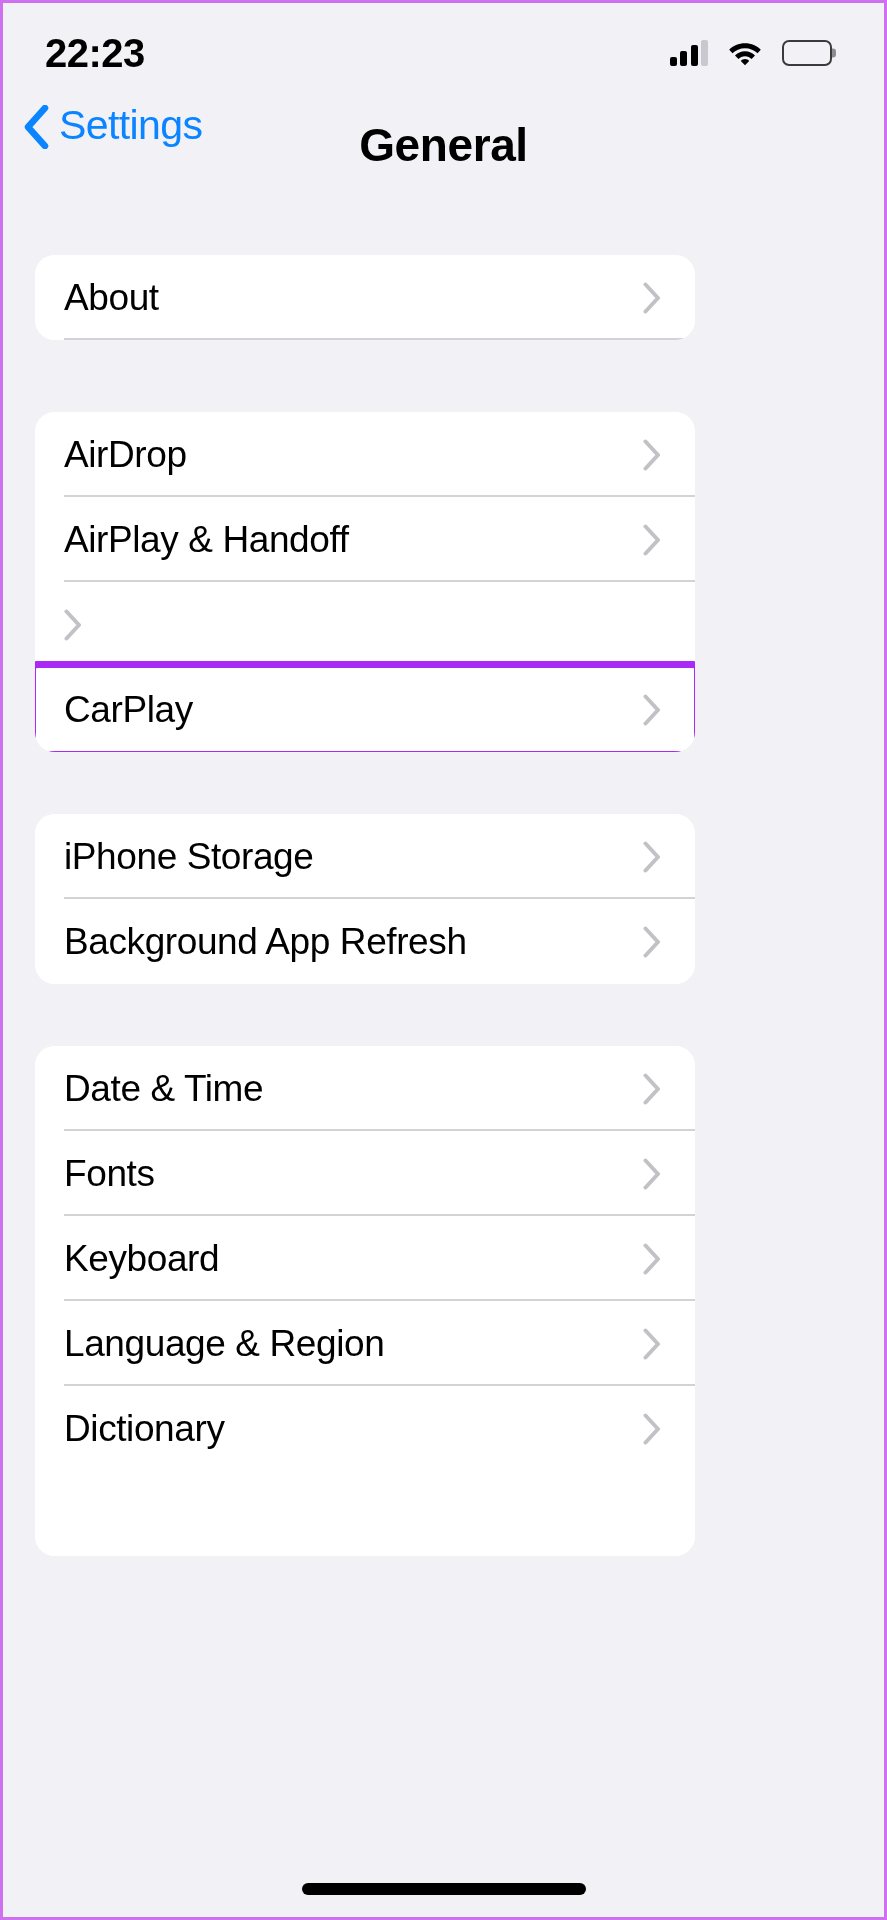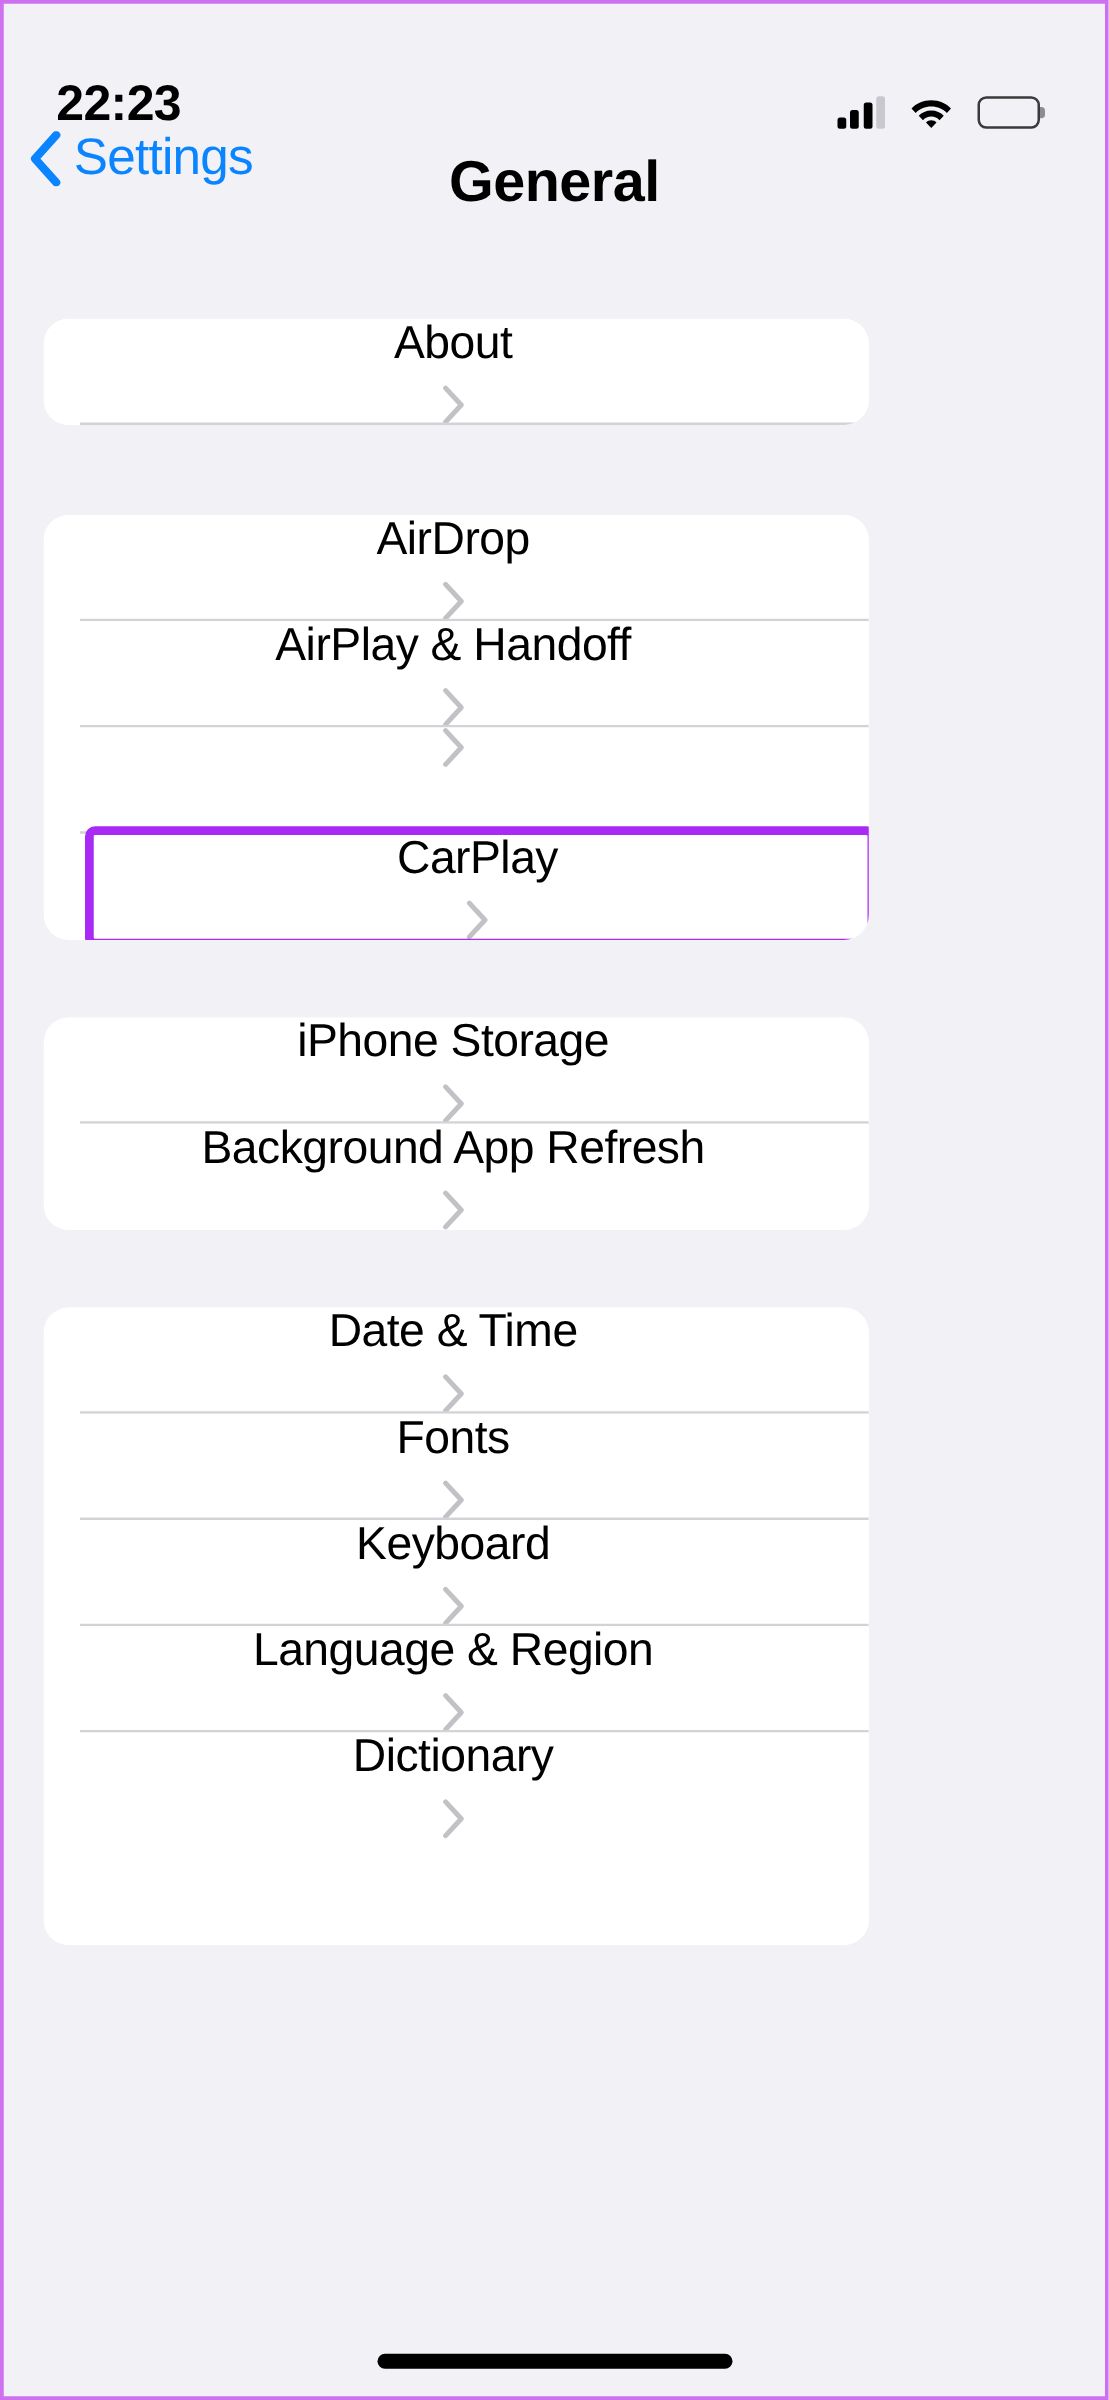--- a/index.html
+++ b/index.html
@@ -16,21 +16,21 @@
     width:887px; height:1920px;
     background:#F2F1F6;
     border:3px solid #CE71F0;
     overflow:hidden;
   }
 
   
   .status-bar{
     position:absolute; left:0; top:0;
     width:100%; height:100px;
-    display:flex; align-items:flex-end;
+    display:flex; align-items:center;
     justify-content:space-between;
     padding:0 52px 0 42px;
   }
   .status-time{
     font-size:40px; font-weight:700;
     color:#000; letter-spacing:-0.5px;
     line-height:1;
   }
   .status-icons{
     display:flex; align-items:flex-end; gap:20px;
@@ -97,40 +97,38 @@
   .group-gap-b{ height:62px; }
   .group-gap-c{ height:62px; }
 
   .row{
     position:relative;
     height:85px;
     display:flex; align-items:center;
     padding:0 34px 0 29px;
     cursor:pointer;
     background:#FFFFFF;
-    flex-direction:column;
   }
   .row-label{
     font-size:37px; color:#000;
     letter-spacing:-0.4px; line-height:1;
     flex:1;
   }
   .row-chevron{ display:block; width:18px; height:32px; flex:0 0 auto; }
   .sep{
     position:absolute; left:29px; right:0; bottom:0;
     height:2px; background:#D3D2D7;
   }
 
   
   .row.highlight{
     outline:7px solid #AA2AF5;
     outline-offset:-1px;
     z-index:3;
     border-radius:2px;
-    margin-left:39px;
   }
 
   
   .home-indicator{
     position:absolute;
     left:50%; transform:translateX(-50%);
     bottom:22px;
     width:284px; height:12px;
     background:#000; border-radius:6px;
     z-index:5;

